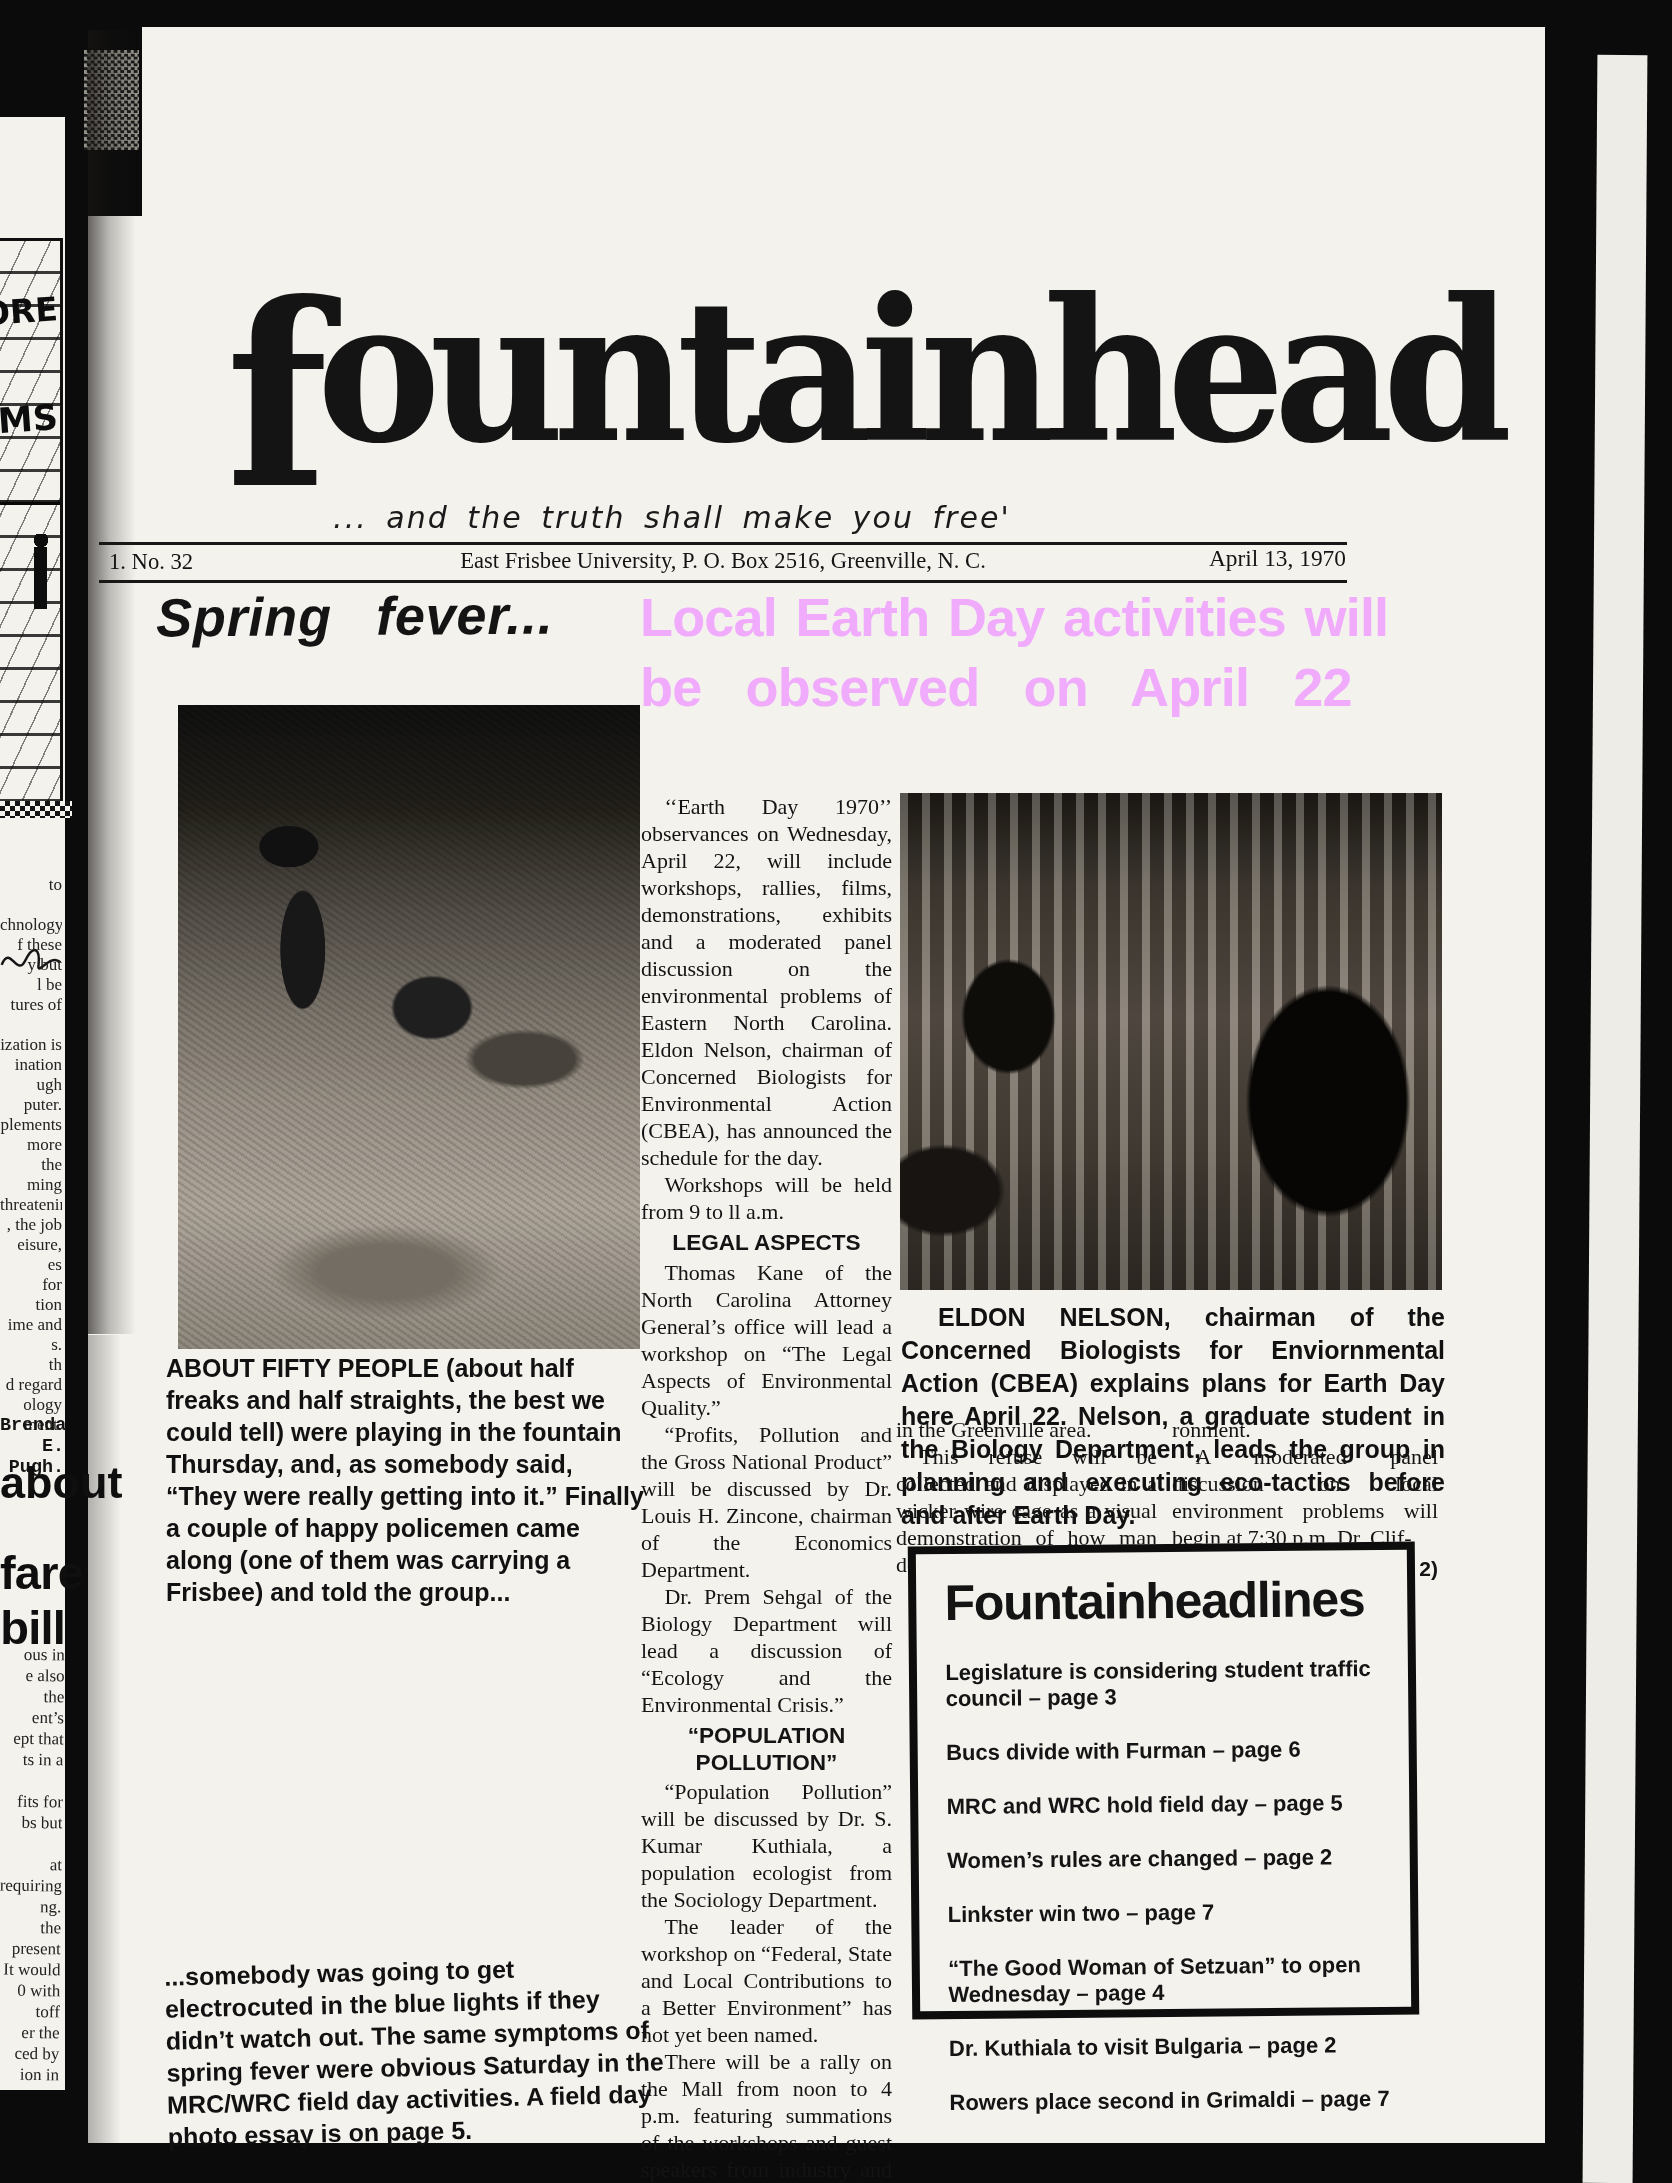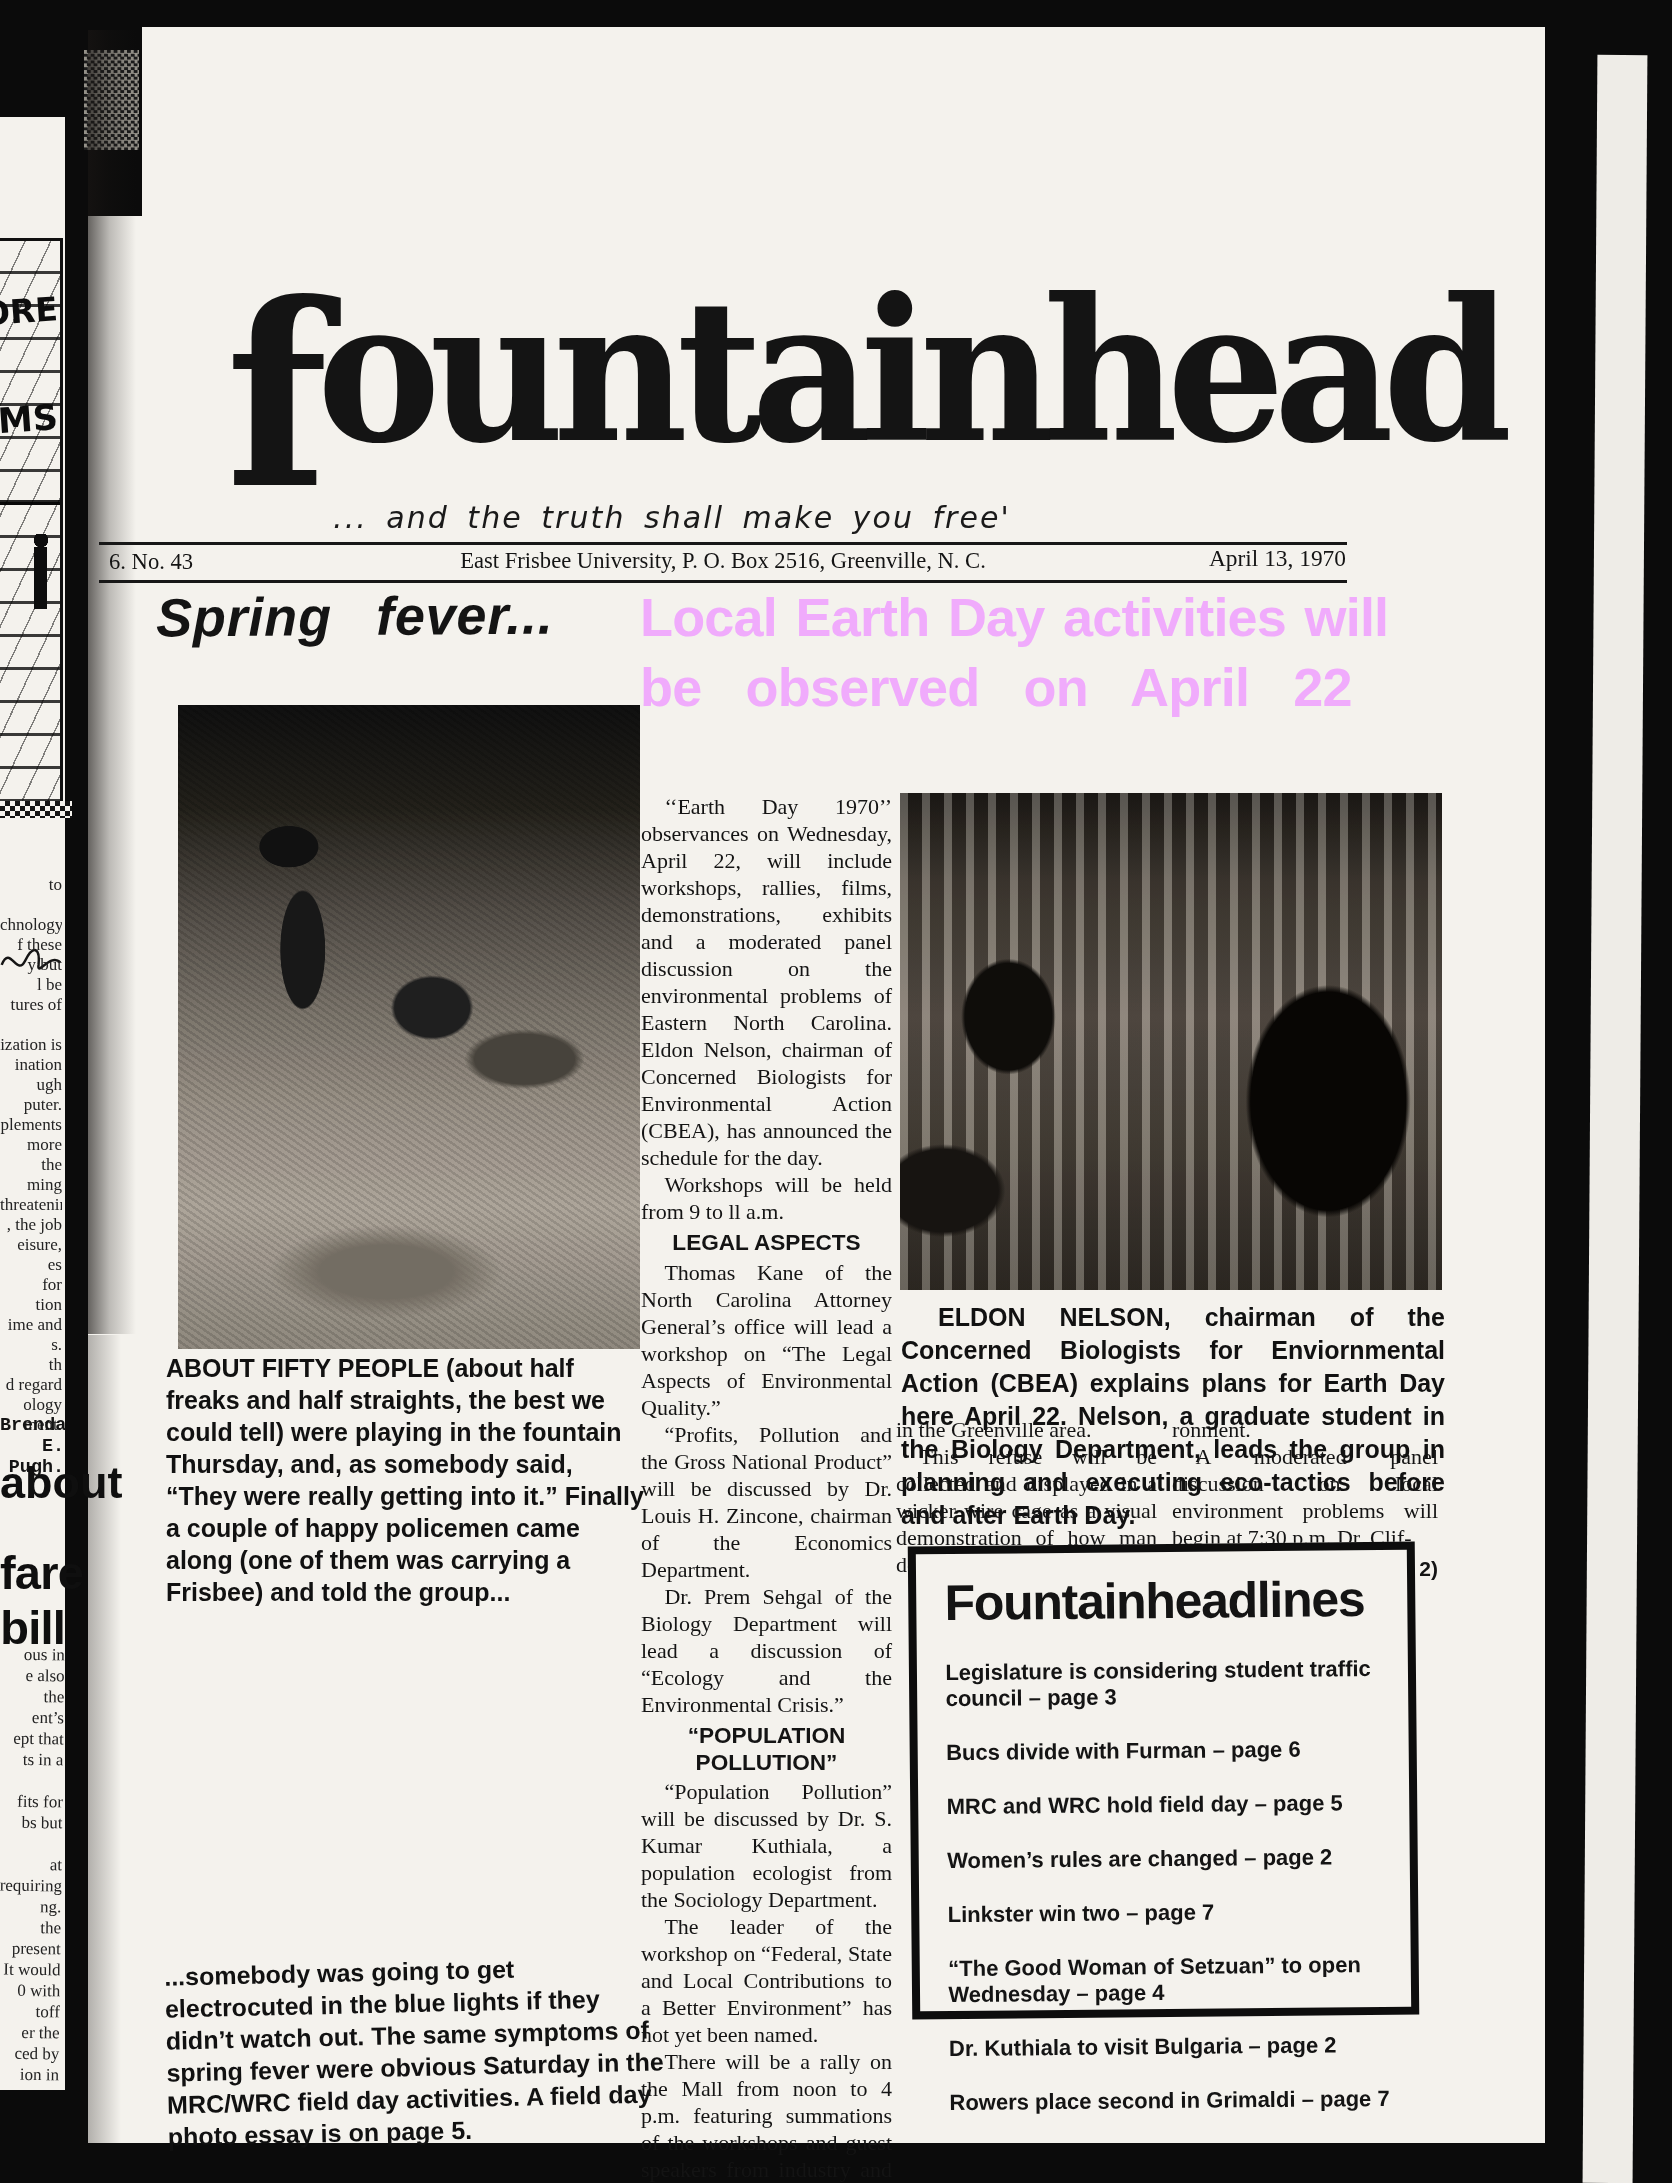--- a/index.html
+++ b/index.html
@@ -182,21 +182,21 @@
       <div class="frag">0  with  that  amount</div>
       <div class="frag">toff point of $3,920.</div>
       <div class="frag">er the present system</div>
       <div class="frag">ced by the amount of</div>
       <div class="frag">ion  in  which  some</div>
     </div>
 
   <div class="abs" id="masthead-title"><span class="bigf">f</span><span>ountainhead</span></div>
   <div class="abs" id="tagline">... and the truth shall make you free'</div>
   <div class="abs rule" id="rule1"></div>
-  <div class="abs" id="issue-no">6. No. 43</div>
+  <div class="abs" id="issue-no">1. No. 32</div>
   <div class="abs" id="dateline-center">East Frisbee University, P. O. Box 2516, Greenville, N. C.</div>
   <div class="abs" id="dateline-date">April 13, 1970</div>
   <div class="abs rule" id="rule2"></div>
 
   <div class="abs" id="kicker">Spring  fever...</div>
   <div class="abs" id="headline">
     <div class="hl1">Local Earth Day activities will</div>
     <div class="hl2">be observed on April 22</div>
   </div>
 

